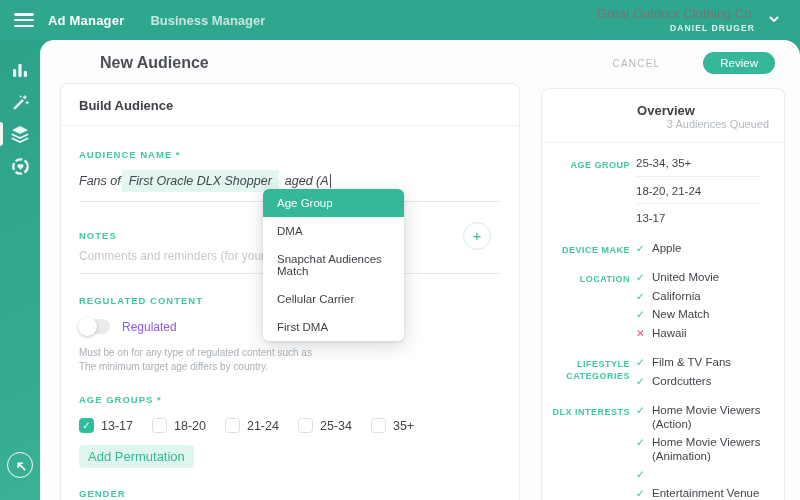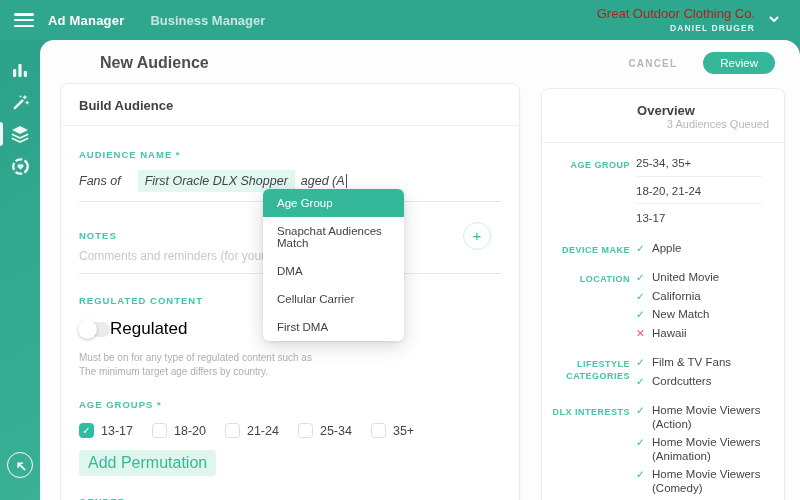--- a/index.html
+++ b/index.html
@@ -10,66 +10,66 @@
     position:relative; color:#40454B;
   }
   
   .topbar { position:absolute; top:0; left:0; width:800px; height:40px; display:flex; align-items:center; }
   .hamburger { width:20px; height:14px; margin-left:14px; display:flex; flex-direction:column; justify-content:space-between; cursor:pointer; }
   .hamburger span { display:block; height:2.5px; border-radius:2px; background:#fff; }
   .app-title { color:#fff; font-size:13px; font-weight:bold; margin-left:14px; letter-spacing:.2px; }
   .secondary-title { color:rgba(255,255,255,.72); font-size:13px; font-weight:bold; margin-left:26px; }
   .flap { position:absolute; right:0; top:0; width:46px; height:56px; background:#2FA78E; border-radius:0 0 0 14px; }
   .account { position:absolute; right:45px; top:6px; text-align:right; }
-  .account-name { color:#b91c1c; font-size:13px; line-height:16px;text-align:center; }
+  .account-name { color:#737373; font-size:13px; line-height:16px;text-align:center; }
   .account-user { color:rgba(255,255,255,.85); font-size:8.5px; font-weight:bold; letter-spacing:1.1px; margin-top:1px; }
   .chevron { position:absolute; right:20px; top:13px; width:12px; height:12px; }
   
   .sidebar { position:absolute; left:0; top:40px; width:40px; height:460px; }
   .side-item { position:relative; width:40px; height:32px; display:flex; align-items:center; justify-content:center; cursor:pointer; opacity:.92; }
   .side-item svg { display:block; }
   .active-bar { position:absolute; left:0; top:4px; width:3px; height:24px; background:#fff; border-radius:0 3px 3px 0; }
   .side-back { position:absolute; left:7px; bottom:22px; width:26px; height:26px; border:1.6px solid #fff; border-radius:50%; display:flex; align-items:center; justify-content:center; cursor:pointer; }
   
   .content { position:absolute; left:40px; top:40px; width:760px; height:460px; background:#FDFDFE; border-radius:14px 16px 0 0; overflow:hidden;padding-left:40px; }
   .page-head { display:flex; align-items:center; height:46px; padding:0 25px 0 20px; }
   .page-title { font-size:16px; font-weight:600; color:#4A4F55; flex:0 0 auto; }
   .head-spacer { flex:1; }
-  .cancel-btn { font-size:10px; font-weight:bold; letter-spacing:1.2px; color:#B2B8BF; cursor:pointer; margin-right:26px; }
+  .cancel-btn { font-size:10px; font-weight:normal; letter-spacing:1.2px; color:#B2B8BF; cursor:pointer; margin-right:43px; }
   .review-btn { background:#35B899; color:#fff; font-size:11.5px; border:none; border-radius:12px; padding:5px 17px; cursor:pointer; }
   
   .card { position:absolute; background:#fff; border:1px solid #E9ECEF; border-radius:8px; box-shadow:0 1px 3px rgba(40,50,60,.04); }
   .build-card { left:20px; top:43px; width:460px; height:480px; }
   .overview-card { left:501px; top:48px; width:244px; height:470px; }
   .card-head { display:flex; align-items:center; padding:14px 16px 12px 18px; border-bottom:1px solid #EDF0F2; }
   .card-title { font-size:13px; font-weight:bold; color:#3E4247; }
   .queued { margin-left:auto; font-size:11px; color:#B2B8BF; }
   .build-body { padding:0 18px; position:relative; }
   
   .f-label { font-size:9.5px; font-weight:bold; letter-spacing:1px; color:#3FC7A6; }
   .name-label { margin-top:23px; }
   .name-row { margin-top:10px; padding-bottom:9px; border-bottom:1px solid #E5E8EB; font-size:12.5px; color:#40454B; display:flex; align-items:center;font-style:italic; }
-  .token { background:#E3F7F0; border-radius:0; padding:4px 7px; margin:0 6px 0 17px; }
+  .token { background:#E3F7F0; border-radius:0; padding:4px 7px; margin:0 6px 0 1px; }
   .caret { display:inline-block; width:1px; height:14px; background:#4A4F55; margin-left:1px; }
   .add-attr-btn { position:absolute; right:28px; top:73px; width:28px; height:28px; border-radius:50%; border:1px solid #CFEFE5; background:#fff; color:#35B899; font-size:15px; line-height:26px; text-align:center; cursor:pointer; }
   .notes-label { margin-top:28px; }
   .notes-row { margin-top:8px; padding-bottom:10px; border-bottom:1px solid #E5E8EB; font-size:12px; color:#C4CAD0; }
   .reg-label { margin-top:21px; }
   .toggle-row { margin-top:13px; display:flex; align-items:center; }
   .toggle { position:relative; width:31px; height:15px; background:#E9EBED; border-radius:8px; cursor:pointer; }
   .toggle-knob { position:absolute; left:-1px; top:-2px; width:19px; height:19px; background:#fff; border-radius:50%; box-shadow:0 1px 3px rgba(0,0,0,.25); }
-  .toggle-text { font-size:17px; color:#000000; }
+  .toggle-text { margin-left:12px; font-size:12px; color:#8b5cf6; }
   .hint { margin-top:12px; font-size:10px; line-height:14px; color:#A9B0B7; max-width:420px; }
   .age-label { margin-top:20px; }
   .cb-row { margin-top:13px; display:flex; align-items:center; }
   .cb-item { display:flex; align-items:center; margin-right:19px; cursor:pointer; }
   .cb-box { width:15px; height:15px; border:1px solid #D9DEE2; border-radius:3.5px; margin-right:7px; background:#fff; }
   .cb-box.checked { background:#2EBE9F; border-color:#2EBE9F; color:#fff; font-size:10px; font-weight:bold; text-align:center; line-height:14px; }
   .cb-label { font-size:12.5px; color:#40454B; }
-  .perm-btn { display:inline-block; margin-top:12px; background:#DFF6EE; color:#35B899; font-size:16px; border:none; border-radius:4px; padding:4px 9px; cursor:pointer; }
+  .perm-btn { display:inline-block; margin-top:12px; background:#DFF6EE; color:#35B899; font-size:13px; border:none; border-radius:4px; padding:4px 9px; cursor:pointer; }
   .gender-label { margin-top:20px; }
   
   .dropdown { position:absolute; left:223px; top:149px; width:141px; background:#fff; border-radius:6px; box-shadow:0 5px 18px rgba(30,40,50,.18), 0 1px 3px rgba(30,40,50,.1); overflow:hidden; z-index:20; }
   .dd-item { font-size:11.5px; color:#3E4247; padding:8px 14px; cursor:pointer; }
   .dd-item.selected { background:#35B899; color:#fff; }
   
   .ov-head { padding:14px 15px 12px 21px;flex-direction:column; }
   .ov-body { padding:14px 14px 10px 0; }
   .ov-row { display:flex; margin-bottom:11px; }
   .ov-label { width:94px; padding-right:6px; flex:0 0 auto; text-align:right; font-size:9px; font-weight:bold; letter-spacing:.5px; color:#3FC7A6; line-height:12px; padding-top:2px; }
@@ -277,32 +277,31 @@
             <div class="ov-item">
               <span class="ov-ic check">✓</span>
               <span>Home Movie Viewers (Action)</span>
             </div>
             <div class="ov-item">
               <span class="ov-ic check">✓</span>
               <span>Home Movie Viewers (Animation)</span>
             </div>
             <div class="ov-item">
               <span class="ov-ic check">✓</span>
-              <span>Home Movie Viewers (Comedy)</span>
             </div>
             <div class="ov-item">
               <span class="ov-ic check">✓</span>
               <span>Entertainment Venue Visitors</span>
             </div>
           </div>
         </div>
       </div>
   </div>
 
   <div class="dropdown">
       <div class="dd-item selected">Age Group</div>
+      <div class="dd-item">DMA</div>
       <div class="dd-item">Snapchat Audiences Match</div>
-      <div class="dd-item">DMA</div>
       <div class="dd-item">Cellular Carrier</div>
       <div class="dd-item">First DMA</div>
     </div>
 
 </div>
 
 </body></html>

